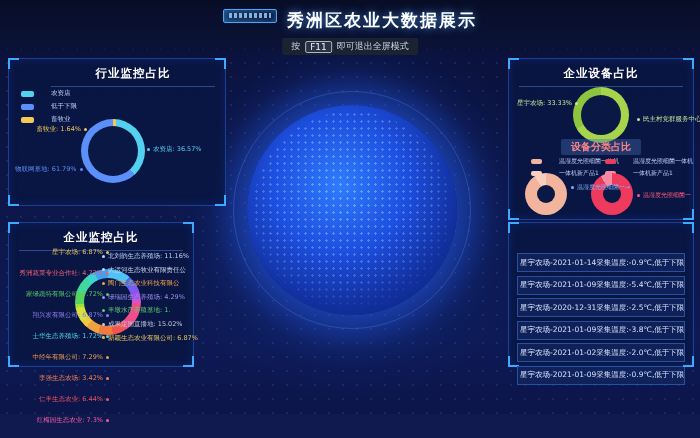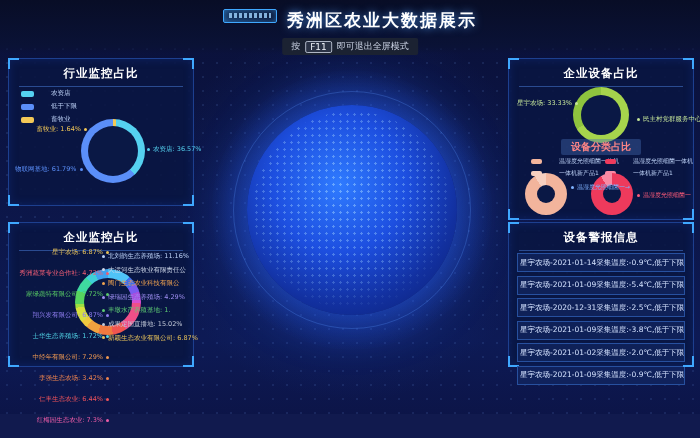--- a/index.html
+++ b/index.html
@@ -35,21 +35,21 @@
   .p-in{position:absolute;inset:0;}
   .panel::before,.panel::after,.p-in::before,.p-in::after{
     content:"";position:absolute;width:9px;height:9px;border:0 solid #3fa8ff;}
   .panel::before{top:-1px;left:-1px;border-top-width:2px;border-left-width:2px;}
   .panel::after{bottom:-1px;right:-1px;border-bottom-width:2px;border-right-width:2px;}
   .p-in::before{top:-1px;right:-1px;border-top-width:2px;border-right-width:2px;}
   .p-in::after{bottom:-1px;left:-1px;border-bottom-width:2px;border-left-width:2px;}
   .panel-title{font-size:11.5px;font-weight:bold;color:#ffffff;text-align:center;
     padding:7px 0 5px;margin:0 10px;border-bottom:1px solid rgba(70,120,210,.55);
     letter-spacing:1px;}
-  #panel-industry{left:8px;top:58px;width:184px;height:146px;}
+  #panel-industry{left:8px;top:58px;width:184px;height:146px;padding-left:32px;}
   #panel-enterprise{left:8px;top:222px;width:184px;height:143px;}
   #panel-equipment{left:508px;top:58px;width:184px;height:160px;}
   #panel-alarms{left:508px;top:222px;width:184px;height:143px;}
   
   .donut{position:absolute;border-radius:50%;}
   .donut .hole{position:absolute;border-radius:50%;background:#0a1845;}
   
   .ind-legend{position:absolute;left:12px;top:30px;display:flex;flex-direction:column;gap:4px;}
   .legend-item{display:flex;align-items:center;gap:17px;font-size:6.5px;color:#bcd0f5;}
   .legend-swatch{width:13px;height:6px;border-radius:2px;flex:0 0 auto;}
@@ -201,21 +201,20 @@
   </div>
   <div class="donut" style="left: 82px; top: 114px; width: 42px; height: 42px; background: conic-gradient(rgb(238, 58, 92) 0%, rgb(238, 58, 92) 91%, rgb(249, 138, 164) 91%, rgb(249, 138, 164) 100%);">
     <div class="hole" style="inset:12px;"></div>
   </div>
   <div class="tiny-label dot-l" style="left: 62px; top: 124px; font-size: 6px; color: rgb(127, 178, 255);">温湿度光照细菌一→</div>
   <div class="tiny-label dot-l" style="left: 128px; top: 132px; font-size: 6px; color: rgb(255, 92, 122);">温湿度光照细菌一</div>
 </div>
 
 <div class="panel" id="panel-alarms">
   <div class="p-in"></div>
-  <div class="panel-title">设备警报信息</div>
   <div class="alarm-list">
     <div class="alarm-row">星宇农场-2021-01-14采集温度:-0.9℃,低于下限:0℃</div>
     <div class="alarm-row">星宇农场-2021-01-09采集温度:-5.4℃,低于下限:0℃</div>
     <div class="alarm-row">星宇农场-2020-12-31采集温度:-2.5℃,低于下限:0℃</div>
     <div class="alarm-row">星宇农场-2021-01-09采集温度:-3.8℃,低于下限:0℃</div>
     <div class="alarm-row">星宇农场-2021-01-02采集温度:-2.0℃,低于下限:0℃</div>
     <div class="alarm-row">星宇农场-2021-01-09采集温度:-0.9℃,低于下限:0℃</div>
   </div>
 </div>
 

